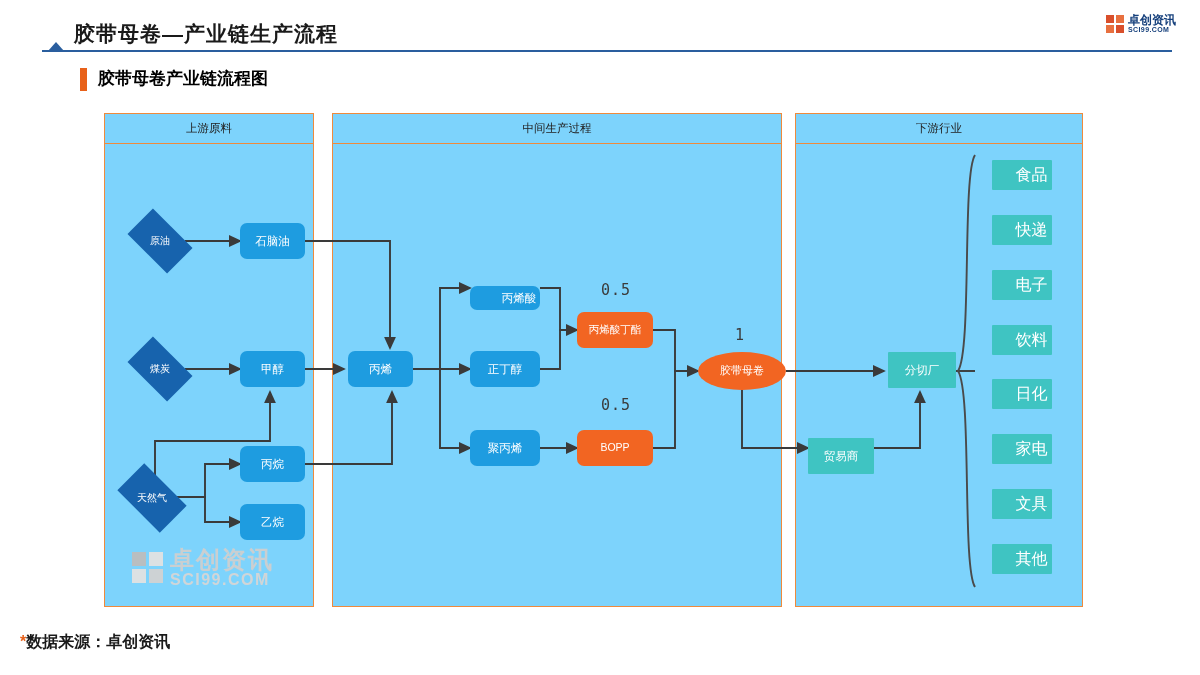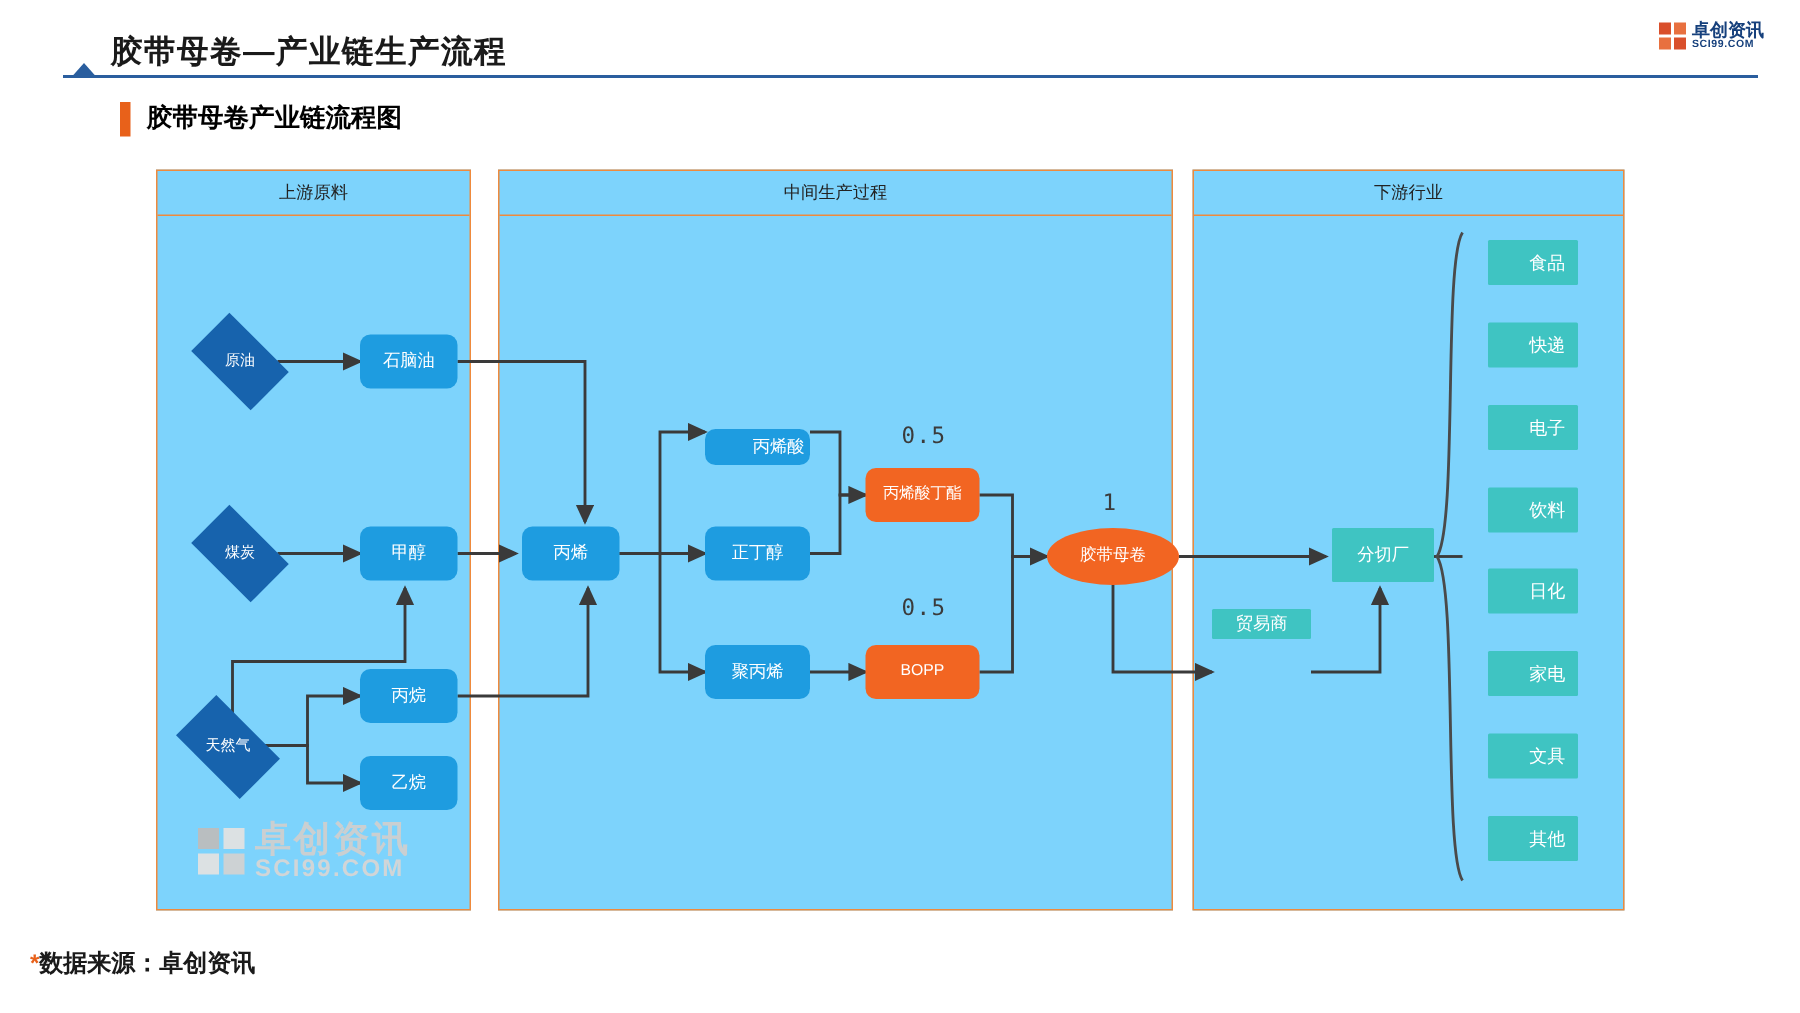--- a/index.html
+++ b/index.html
@@ -71,21 +71,21 @@
   .n-teal{background:#3fc4c2;border-radius:1px;font-size:11.5px;}
   .n-ellipse{background:#f26522;border-radius:50%;font-size:11px;}
   .n-diamond{
     background:transparent;color:#fff;font-size:10px;
   }
   .n-diamond .dia-shape{
     position:absolute;left:0;top:0;width:100%;height:100%;
     background:#1763ad;transform:rotate(45deg);
   }
   .n-diamond .dia-label{position:relative;z-index:2;}
-  .down-item{font-size:12px;padding-left:19px;}
+  .down-item{font-size:16px;padding-left:19px;}
 
   .vlabel{
     position:absolute;font-size:15px;color:#3b3b3b;
     font-family:"DejaVu Sans Mono","Liberation Mono",monospace;
     letter-spacing:1px;
   }
 
   svg.wires{position:absolute;left:0;top:0;width:1200px;height:675px;pointer-events:none;}
 
   
@@ -217,21 +217,21 @@
 <div class="node n-orange" style="left:577px;top:312px;width:76px;height:36px;">丙烯酸丁酯</div>
 <div class="node n-orange" style="left:577px;top:430px;width:76px;height:36px;">BOPP</div>
 
 <div class="vlabel" style="left:601px;top:281px;">0.5</div>
 <div class="vlabel" style="left:601px;top:396px;">0.5</div>
 <div class="vlabel" style="left:735px;top:326px;">1</div>
 
 <div class="node n-ellipse" style="left:698px;top:352px;width:88px;height:38px;">胶带母卷</div>
 
 <div class="node n-teal" style="left:888px;top:352px;width:68px;height:36px;">分切厂</div>
-<div class="node n-teal" style="left:808px;top:406px;width:66px;height:20px;">贸易商</div>
+<div class="node n-teal" style="left:808px;top:438px;width:66px;height:36px;">贸易商</div>
 
 <div class="node n-teal down-item" style="left:992px;top:160px;width:60px;height:30px;">食品</div>
 <div class="node n-teal down-item" style="left:992px;top:215px;width:60px;height:30px;">快递</div>
 <div class="node n-teal down-item" style="left:992px;top:270px;width:60px;height:30px;">电子</div>
 <div class="node n-teal down-item" style="left:992px;top:325px;width:60px;height:30px;">饮料</div>
 <div class="node n-teal down-item" style="left:992px;top:379px;width:60px;height:30px;">日化</div>
 <div class="node n-teal down-item" style="left:992px;top:434px;width:60px;height:30px;">家电</div>
 <div class="node n-teal down-item" style="left:992px;top:489px;width:60px;height:30px;">文具</div>
 <div class="node n-teal down-item" style="left:992px;top:544px;width:60px;height:30px;">其他</div>
 

